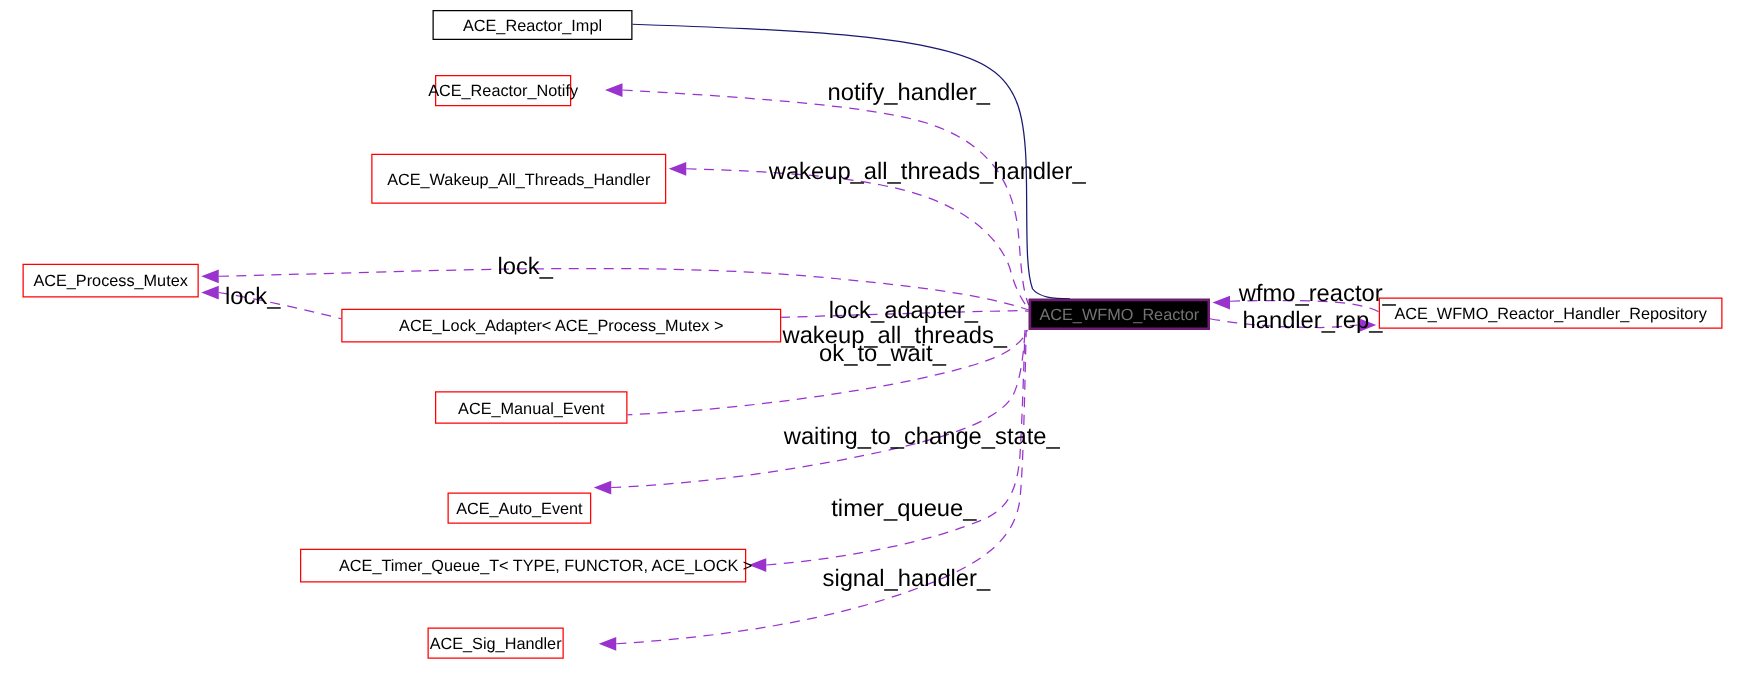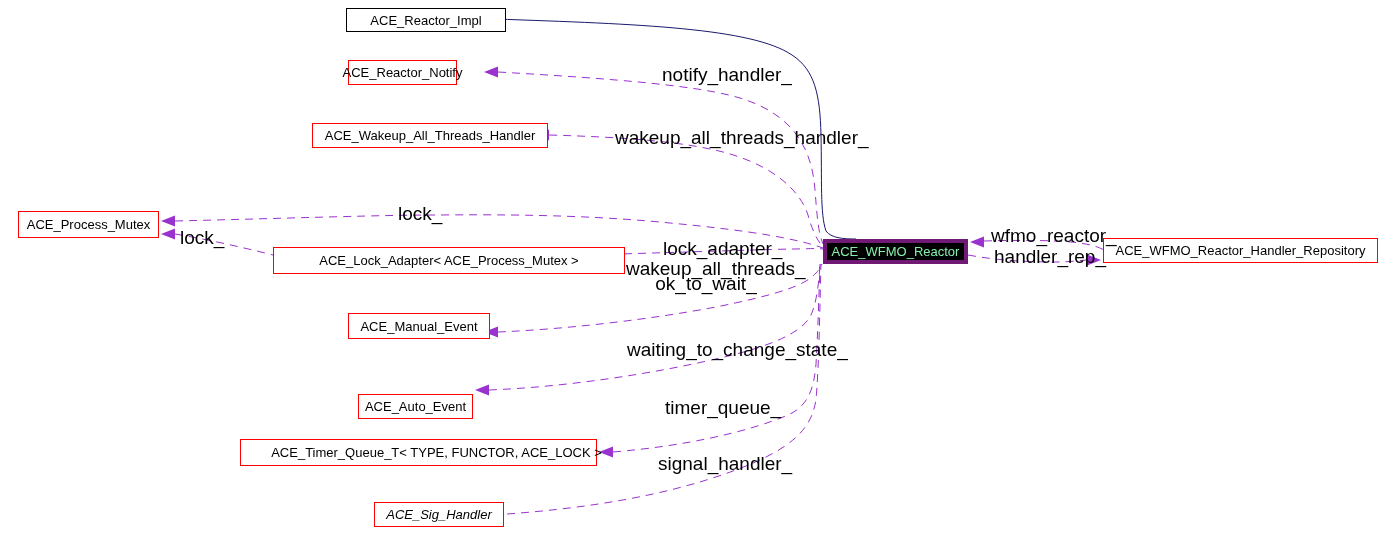--- a/index.html
+++ b/index.html
@@ -25,22 +25,22 @@
     color: #000000;
     background: #ffffff;
     border: 1px solid #ff0000;
     white-space: nowrap;
     box-sizing: border-box;
     cursor: pointer;
   }
   .node.plain { border-color: #000000; }
   .node.main {
     background: #000000;
-    color: #86efac;
-    border: 4px solid #701a75;
+    color: #737373;
+    border: 2px solid #701a75;
     cursor: default;
   }
   .edge-label {
     position: absolute;
     font-size: 19px;
     color: #000000;
     white-space: nowrap;
   }
   .edge-label.two-line {
     text-align: center;
@@ -116,53 +116,53 @@
   </svg>
 
   <div class="node plain" style="left:346px; top:8px; width:160px; height:24px;text-align:right;">
     <span>ACE_Reactor_Impl</span>
   </div>
 
   <div class="node" style="left:348px; top:60px; width:109px; height:25px;">
     <span>ACE_Reactor_Notify</span>
   </div>
 
-  <div class="node" style="left:312px; top:123px; width:236px; height:25px;">
+  <div class="node" style="left:297px; top:123px; width:236px; height:40px;">
     <span>ACE_Wakeup_All_Threads_Handler</span>
   </div>
 
   <div class="node" style="left:18px; top:211px; width:141px; height:27px;">
     <span>ACE_Process_Mutex</span>
   </div>
 
   <div class="node" style="left:273px; top:247px; width:352px; height:27px;">
     <span>ACE_Lock_Adapter&lt; ACE_Process_Mutex &gt;</span>
   </div>
 
   <div class="node main" style="left:823px; top:239px; width:145px; height:25px;">
     <span>ACE_WFMO_Reactor</span>
   </div>
 
   <div class="node" style="left:1103px; top:238px; width:275px; height:25px;">
     <span>ACE_WFMO_Reactor_Handler_Repository</span>
   </div>
 
-  <div class="node" style="left:348px; top:313px; width:142px; height:26px;">
+  <div class="node" style="left:348px; top:313px; width:154px; height:26px;">
     <span>ACE_Manual_Event</span>
   </div>
 
   <div class="node" style="left:358px; top:377px; width:115px; height:25px;margin-top:17px;">
     <span>ACE_Auto_Event</span>
   </div>
 
   <div class="node" style="left:240px; top:439px; width:357px; height:27px;padding-left:36px;">
     <span>ACE_Timer_Queue_T&lt; TYPE, FUNCTOR, ACE_LOCK &gt;</span>
   </div>
 
-  <div class="node" style="left:374px; top:502px; width:130px; height:25px;font-style:italic;">
+  <div class="node" style="left:342px; top:502px; width:109px; height:25px;">
     <span>ACE_Sig_Handler</span>
   </div>
 
   <div class="edge-label" style="left:662px; top:64px;">notify_handler_</div>
 
   <div class="edge-label" style="left:615px; top:127px;text-align:right;">wakeup_all_threads_handler_</div>
 
   <div class="edge-label" style="left:398px; top:203px;">lock_</div>
 
   <div class="edge-label" style="left:180px; top:227px;">lock_</div>

